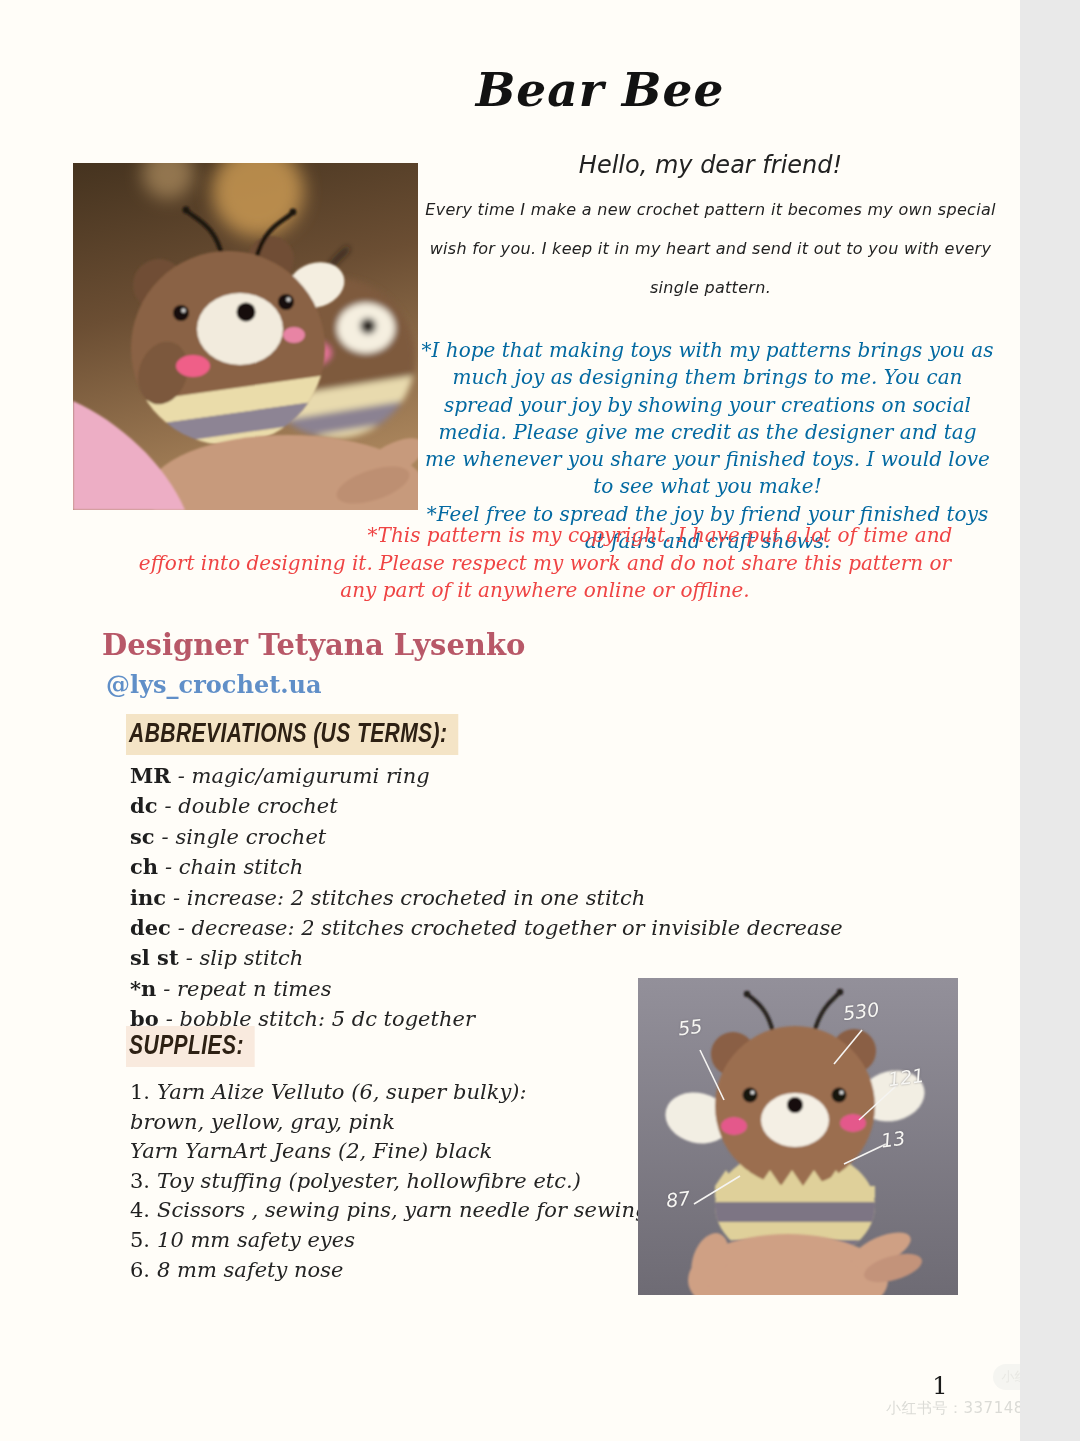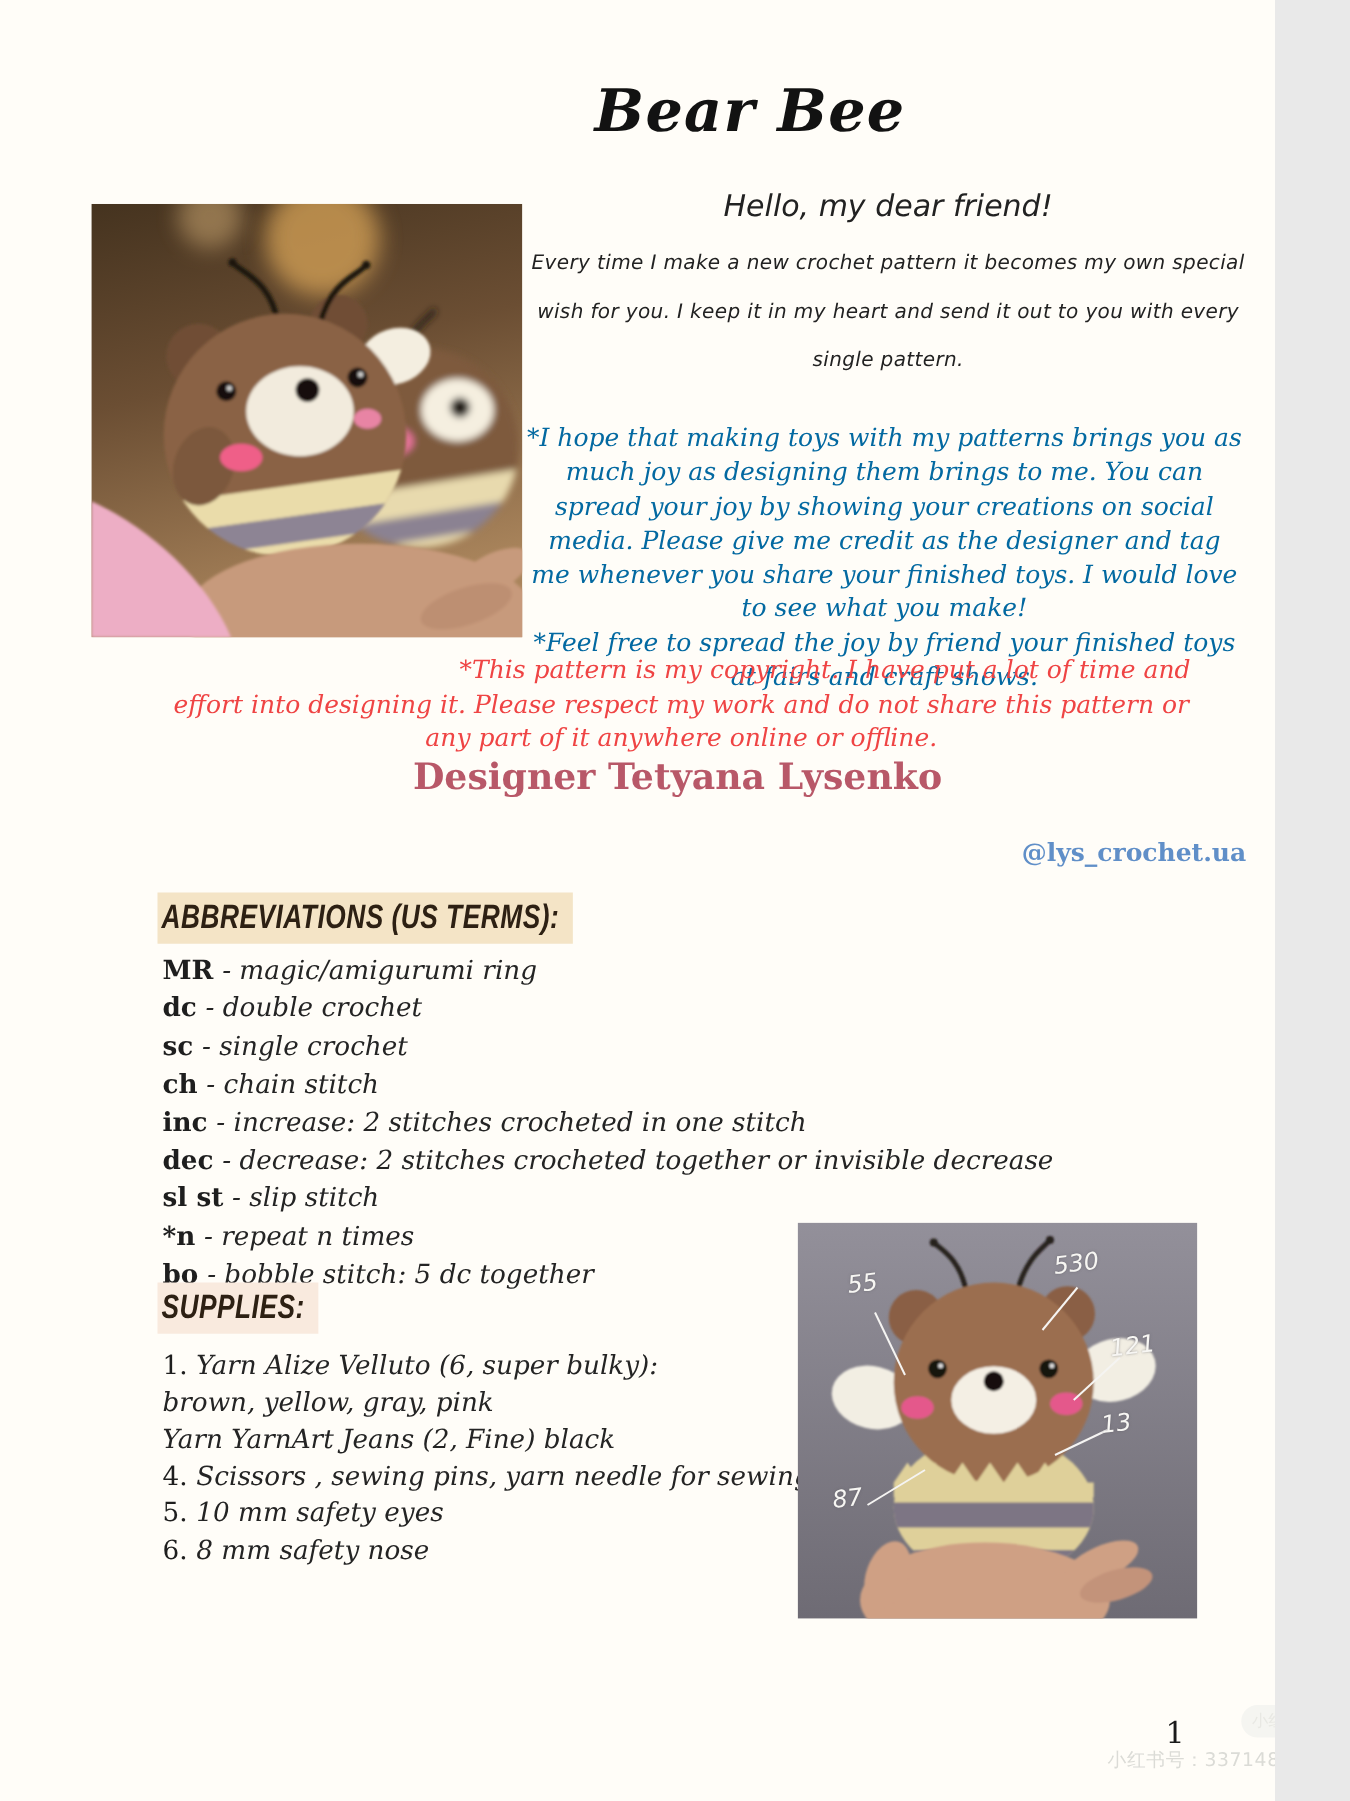--- a/index.html
+++ b/index.html
@@ -26,26 +26,26 @@
     position:absolute; left:420px; top:337px; width:575px; text-align:center;
     font-size:20px; font-style:italic; line-height:27.3px; color:#0369a1;
   }
   .para-joy p{margin:0;}
   .para-copyright{
     position:absolute; left:130px; top:522px; width:830px; text-align:center;
     font-size:20px; font-style:italic; line-height:27.5px; color:#ef4444;
     text-indent:230px; margin:0;
   }
   .designer-name{
-    position:absolute; left:102px; top:604px; width:880px; text-align:center;
+    position:absolute; left:102px; top:628px; width:880px; 
     font-size:29px; font-weight:bold; color:#b85868; margin:0;
   }
   .designer-handle{
-    position:absolute; left:117px; top:670px; width:880px; text-align:right;
-    font-size:20px; font-weight:bold; color:#608fc8; margin:0;
+    position:absolute; left:106px; top:670px; width:880px; text-align:left;
+    font-size:24px; font-weight:bold; color:#608fc8; margin:0;
   }
   
   .sec-head{
     position:absolute; left:126px; display:inline-block;
     font-family:"Liberation Sans", sans-serif; font-weight:700; font-style:italic;
     text-transform:uppercase; font-size:27px; letter-spacing:.5px; color:#2d2013;
     padding:4px 14px 6px 4px; transform:scaleX(.78); transform-origin:left center;
     white-space:nowrap;
   }
   .hl-cream{background:#f4e4c6;}
@@ -240,20 +240,23 @@
 
       <div class="supply-row">
         <span class="num"></span><span class="stext">brown, yellow, gray, pink</span>
       </div>
 
       <div class="supply-row">
         <span class="num"></span><span class="stext">Yarn YarnArt Jeans (2, Fine) black</span>
       </div>
 
 
+      <div class="supply-row">
+        <span class="num">3.</span><span class="stext">Toy stuffing (polyester, hollowfibre etc.)</span>
+      </div>
 
       <div class="supply-row">
         <span class="num">4.</span><span class="stext">Scissors , sewing pins, yarn needle for sewing</span>
       </div>
 
       <div class="supply-row">
         <span class="num">5.</span><span class="stext">10 mm safety eyes</span>
       </div>
 
       <div class="supply-row">

